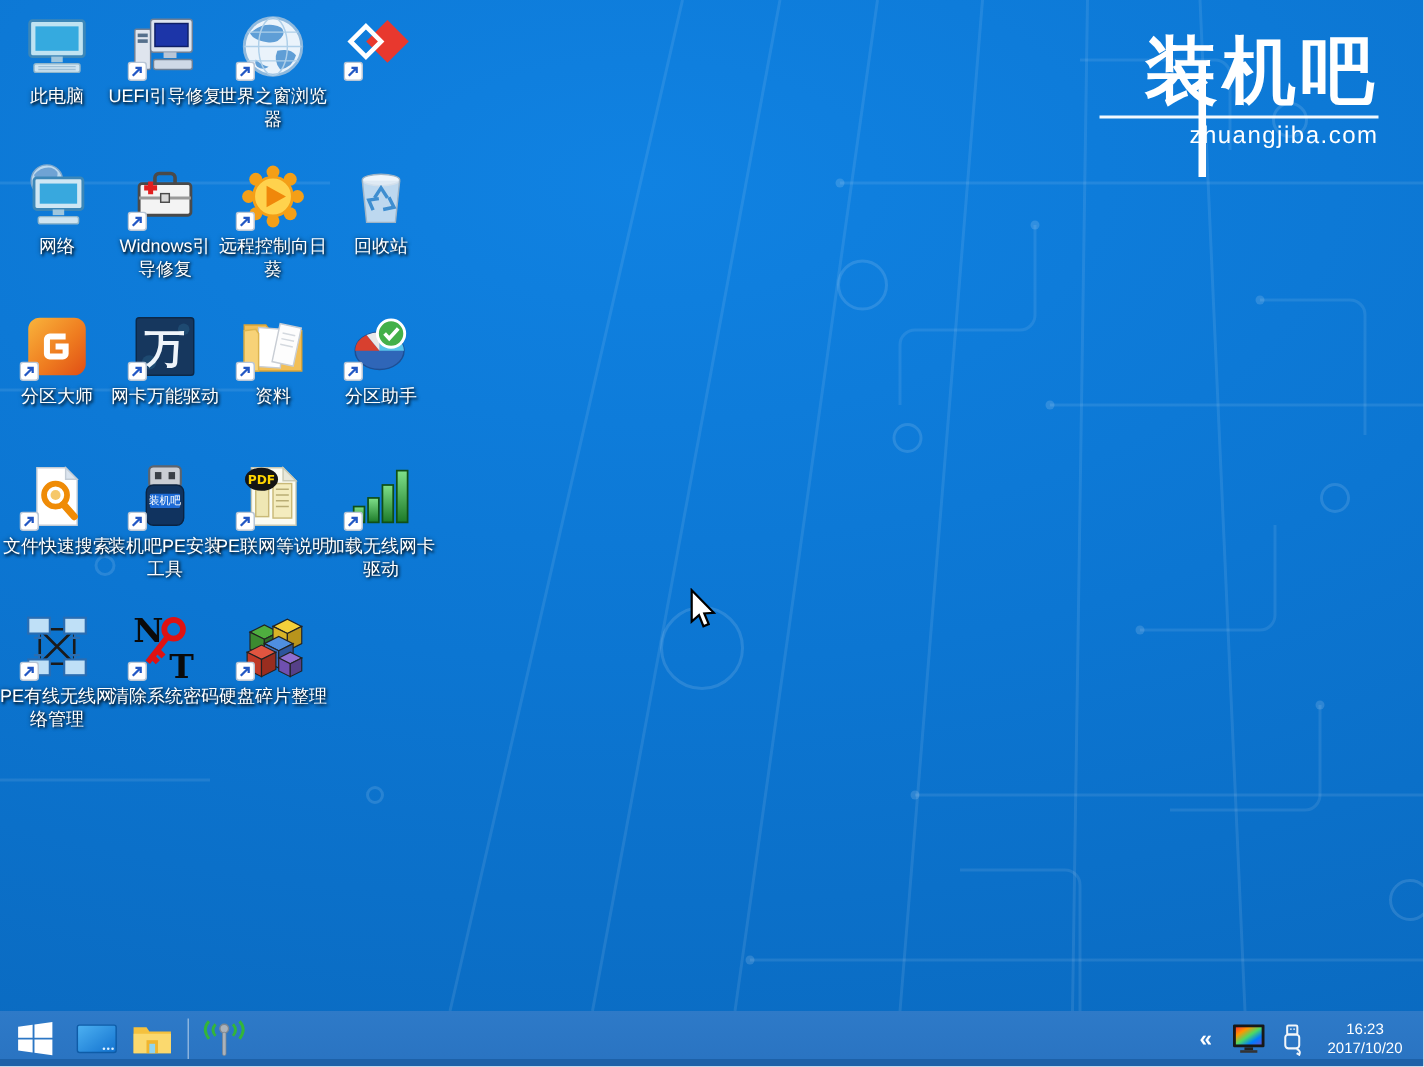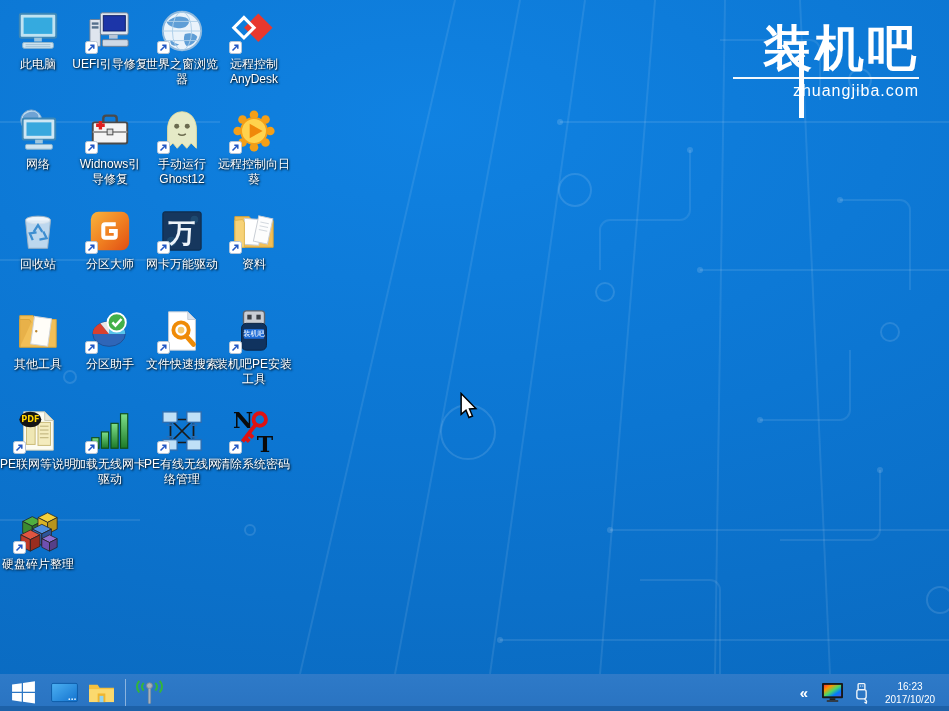--- a/index.html
+++ b/index.html
@@ -155,22 +155,20 @@
             <rect x="18" y="10" width="21" height="21" transform="rotate(45 28.5 20.5)" fill="#e8382e"></rect>
             <rect x="6" y="13" width="15" height="15" transform="rotate(45 13.5 20.5)" fill="none" stroke="#fff" stroke-width="3.2"></rect>
           </svg>
           <div class="arrow-badge">
             <svg viewBox="0 0 13 13">
               <rect x="0.5" y="0.5" width="12" height="12" rx="2" fill="#fff" stroke="#b9c6d6"></rect>
               <path d="M3.5 9.5 L8.5 4.5 M5.3 4.2 h3.5 v3.5" stroke="#2257c4" stroke-width="1.5" fill="none"></path>
             </svg>
           </div>
         </div>
-        <div class="dicon-label">远程控制
-AnyDesk</div>
       </div>
       <div class="dicon">
         <div class="dicon-img">
           <svg viewBox="0 0 48 48">
             <circle cx="17" cy="13" r="11" fill="#bcd9ef" stroke="#7fa8cc"></circle>
             <path d="M8 9 Q13 3 20 4 Q26 6 24 11 Q20 15 14 14 Q9 13 8 9Z" fill="#6fa3d4"></path>
             <rect x="8" y="11" width="34" height="22" rx="2" fill="#cfe7f4" stroke="#3c87b8" stroke-width="2"></rect>
             <rect x="12" y="15" width="26" height="14" fill="#38a8de"></rect>
             <rect x="21" y="33" width="8" height="4" fill="#9fc6dd"></rect>
             <rect x="11" y="38" width="28" height="5" rx="1.5" fill="#cfe4f0" stroke="#8fb6cc"></rect>
@@ -189,38 +187,20 @@
           </svg>
           <div class="arrow-badge">
             <svg viewBox="0 0 13 13">
               <rect x="0.5" y="0.5" width="12" height="12" rx="2" fill="#fff" stroke="#b9c6d6"></rect>
               <path d="M3.5 9.5 L8.5 4.5 M5.3 4.2 h3.5 v3.5" stroke="#2257c4" stroke-width="1.5" fill="none"></path>
             </svg>
           </div>
         </div>
         <div class="dicon-label">Widnows引
 导修复</div>
-      </div>
-      <div class="dicon">
-        <div class="dicon-img">
-          <svg viewBox="0 0 48 48">
-            <path d="M24 4 C14 4 9 13 9 22 L9 42 L14.5 36.5 L19 42 L24 36.5 L29 42 L33.5 36.5 L39 42 L39 22 C39 13 34 4 24 4Z" fill="#f7f3c4" fill-opacity="0.92" stroke="#e8e0a0"></path>
-            <circle cx="18.5" cy="19" r="2.6" fill="#6b6b4f"></circle>
-            <circle cx="29.5" cy="19" r="2.6" fill="#6b6b4f"></circle>
-            <path d="M20 27 q4 3 8 0" stroke="#6b6b4f" fill="none" stroke-width="1.5"></path>
-          </svg>
-          <div class="arrow-badge">
-            <svg viewBox="0 0 13 13">
-              <rect x="0.5" y="0.5" width="12" height="12" rx="2" fill="#fff" stroke="#b9c6d6"></rect>
-              <path d="M3.5 9.5 L8.5 4.5 M5.3 4.2 h3.5 v3.5" stroke="#2257c4" stroke-width="1.5" fill="none"></path>
-            </svg>
-          </div>
-        </div>
-        <div class="dicon-label">手动运行
-Ghost12</div>
       </div>
       <div class="dicon">
         <div class="dicon-img">
           <svg viewBox="0 0 48 48">
             <g fill="#f49f17">
               <circle cx="24" cy="7" r="4.5"></circle>
               <circle cx="24" cy="41" r="4.5"></circle>
               <circle cx="7" cy="24" r="4.5"></circle>
               <circle cx="41" cy="24" r="4.5"></circle>
               <circle cx="12" cy="12" r="4.5"></circle>
@@ -308,33 +288,20 @@
             <path d="M4 41 V13 l8-1 2 3 v26Z" fill="#f7d277" stroke="#dcb44e"></path>
           </svg>
           <div class="arrow-badge">
             <svg viewBox="0 0 13 13">
               <rect x="0.5" y="0.5" width="12" height="12" rx="2" fill="#fff" stroke="#b9c6d6"></rect>
               <path d="M3.5 9.5 L8.5 4.5 M5.3 4.2 h3.5 v3.5" stroke="#2257c4" stroke-width="1.5" fill="none"></path>
             </svg>
           </div>
         </div>
         <div class="dicon-label">资料</div>
-      </div>
-      <div class="dicon">
-        <div class="dicon-img">
-          <svg viewBox="0 0 48 48">
-            <path d="M5 8 h14 l3 4 h21 v29 H5Z" fill="#f2bf57" stroke="#d9a437"></path>
-            <g transform="rotate(8 28 26)">
-              <rect x="18" y="10" width="18" height="29" fill="#fffdf8" stroke="#cfd3d8"></rect>
-              <circle cx="22" cy="25" r="1.3" fill="#b9852f"></circle>
-            </g>
-            <path d="M5 41 V12 h10 l2 3" fill="#e8b149" stroke="#d9a437"></path>
-          </svg>
-        </div>
-        <div class="dicon-label">其他工具</div>
       </div>
       <div class="dicon">
         <div class="dicon-img">
           <svg viewBox="0 0 48 48">
             <ellipse cx="23" cy="27" rx="17" ry="13" fill="#2f66b8" stroke="#1d4f94"></ellipse>
             <path d="M23 14 a17 13 0 0 1 17 13 L23 27Z" fill="#57c4ea"></path>
             <path d="M6 27 a17 13 0 0 1 8 -11 L23 27Z" fill="#d8402f"></path>
             <path d="M14 16 a17 13 0 0 1 9 -2 L23 27Z" fill="#e8e8e8"></path>
             <circle cx="31" cy="15" r="9.5" fill="#43b049" stroke="#fff" stroke-width="2"></circle>
             <path d="M26.5 15 l3.2 3.4 L36 11.5" stroke="#fff" stroke-width="2.6" fill="none"></path>

